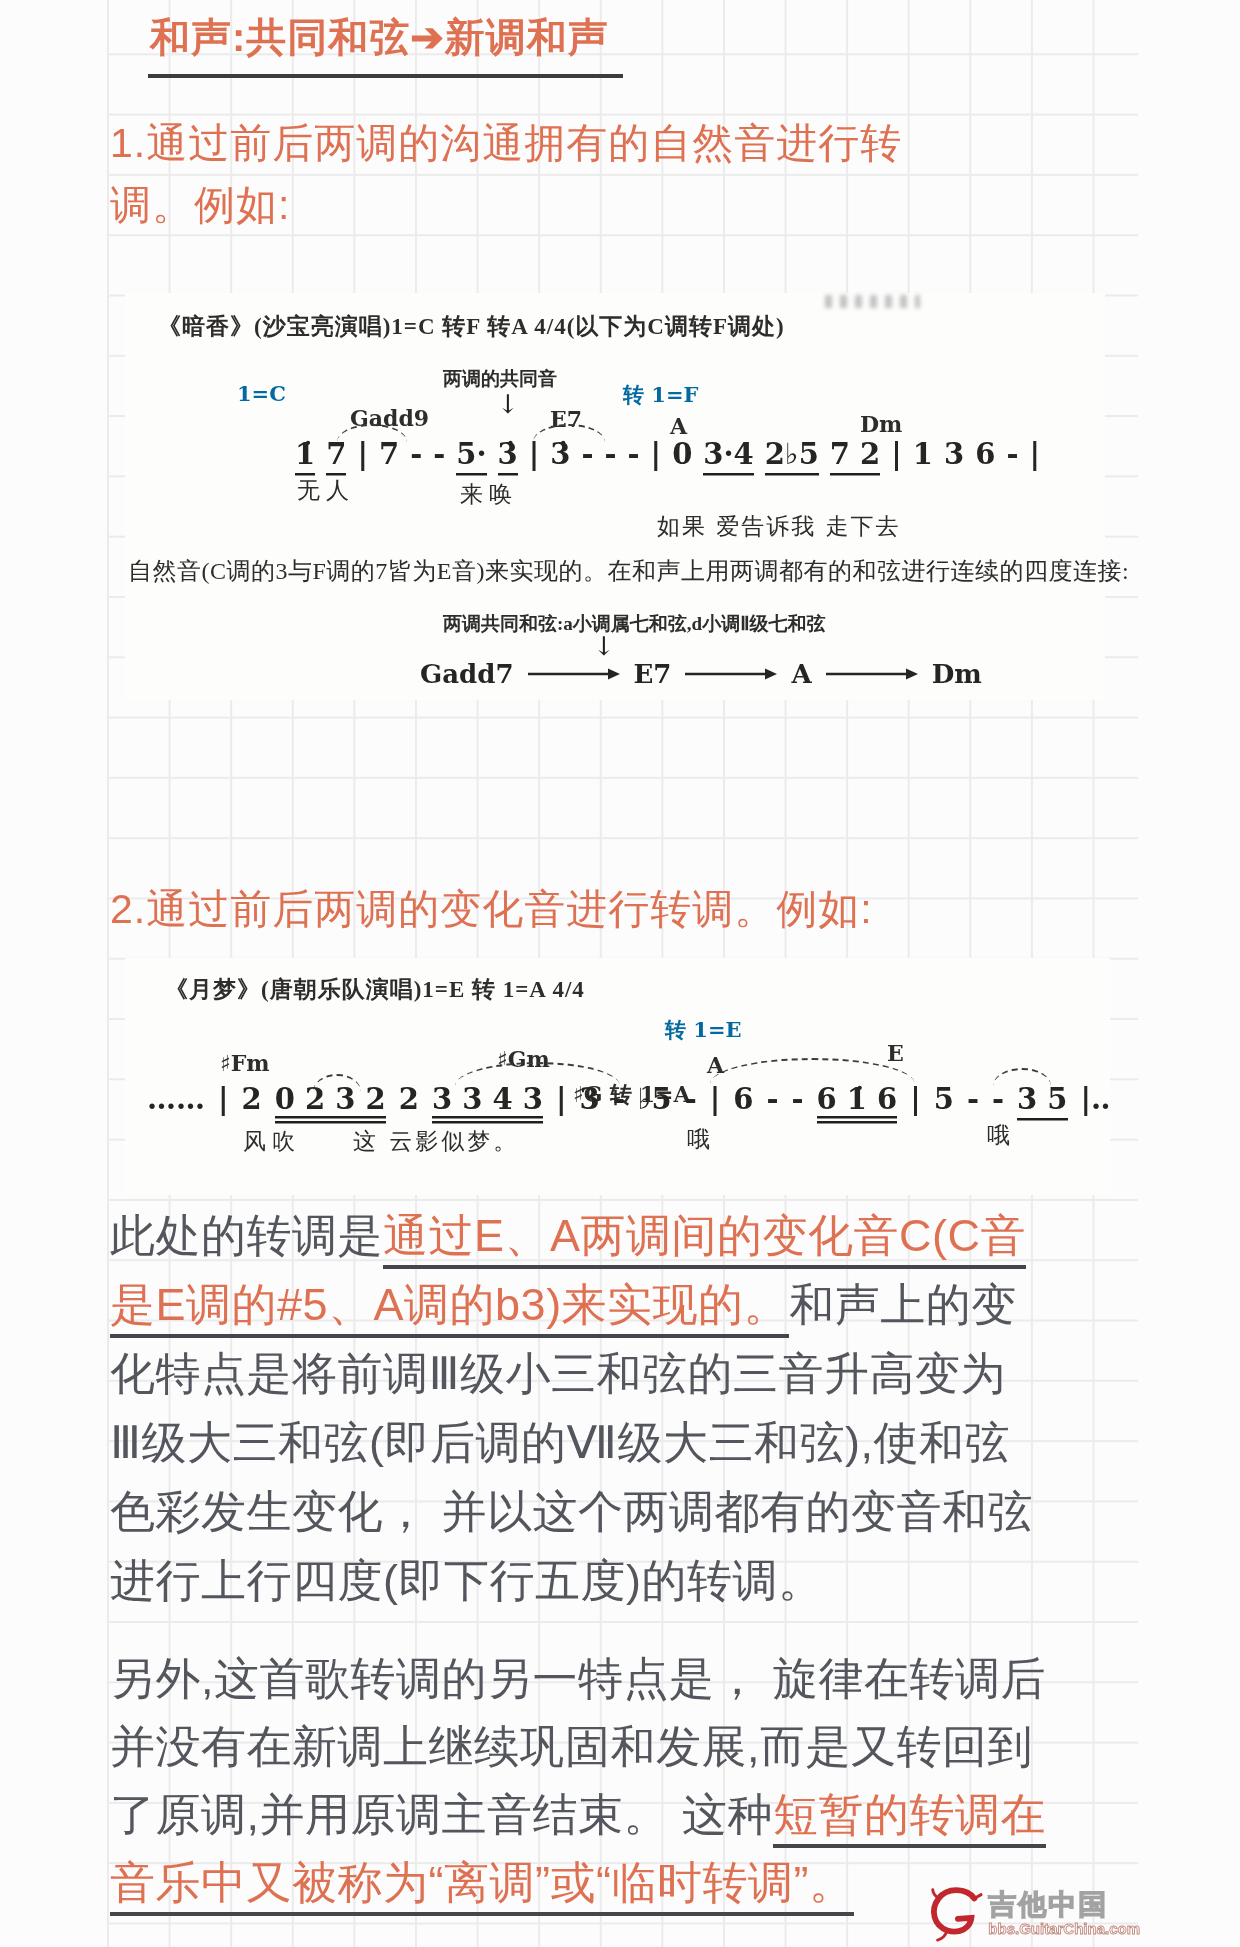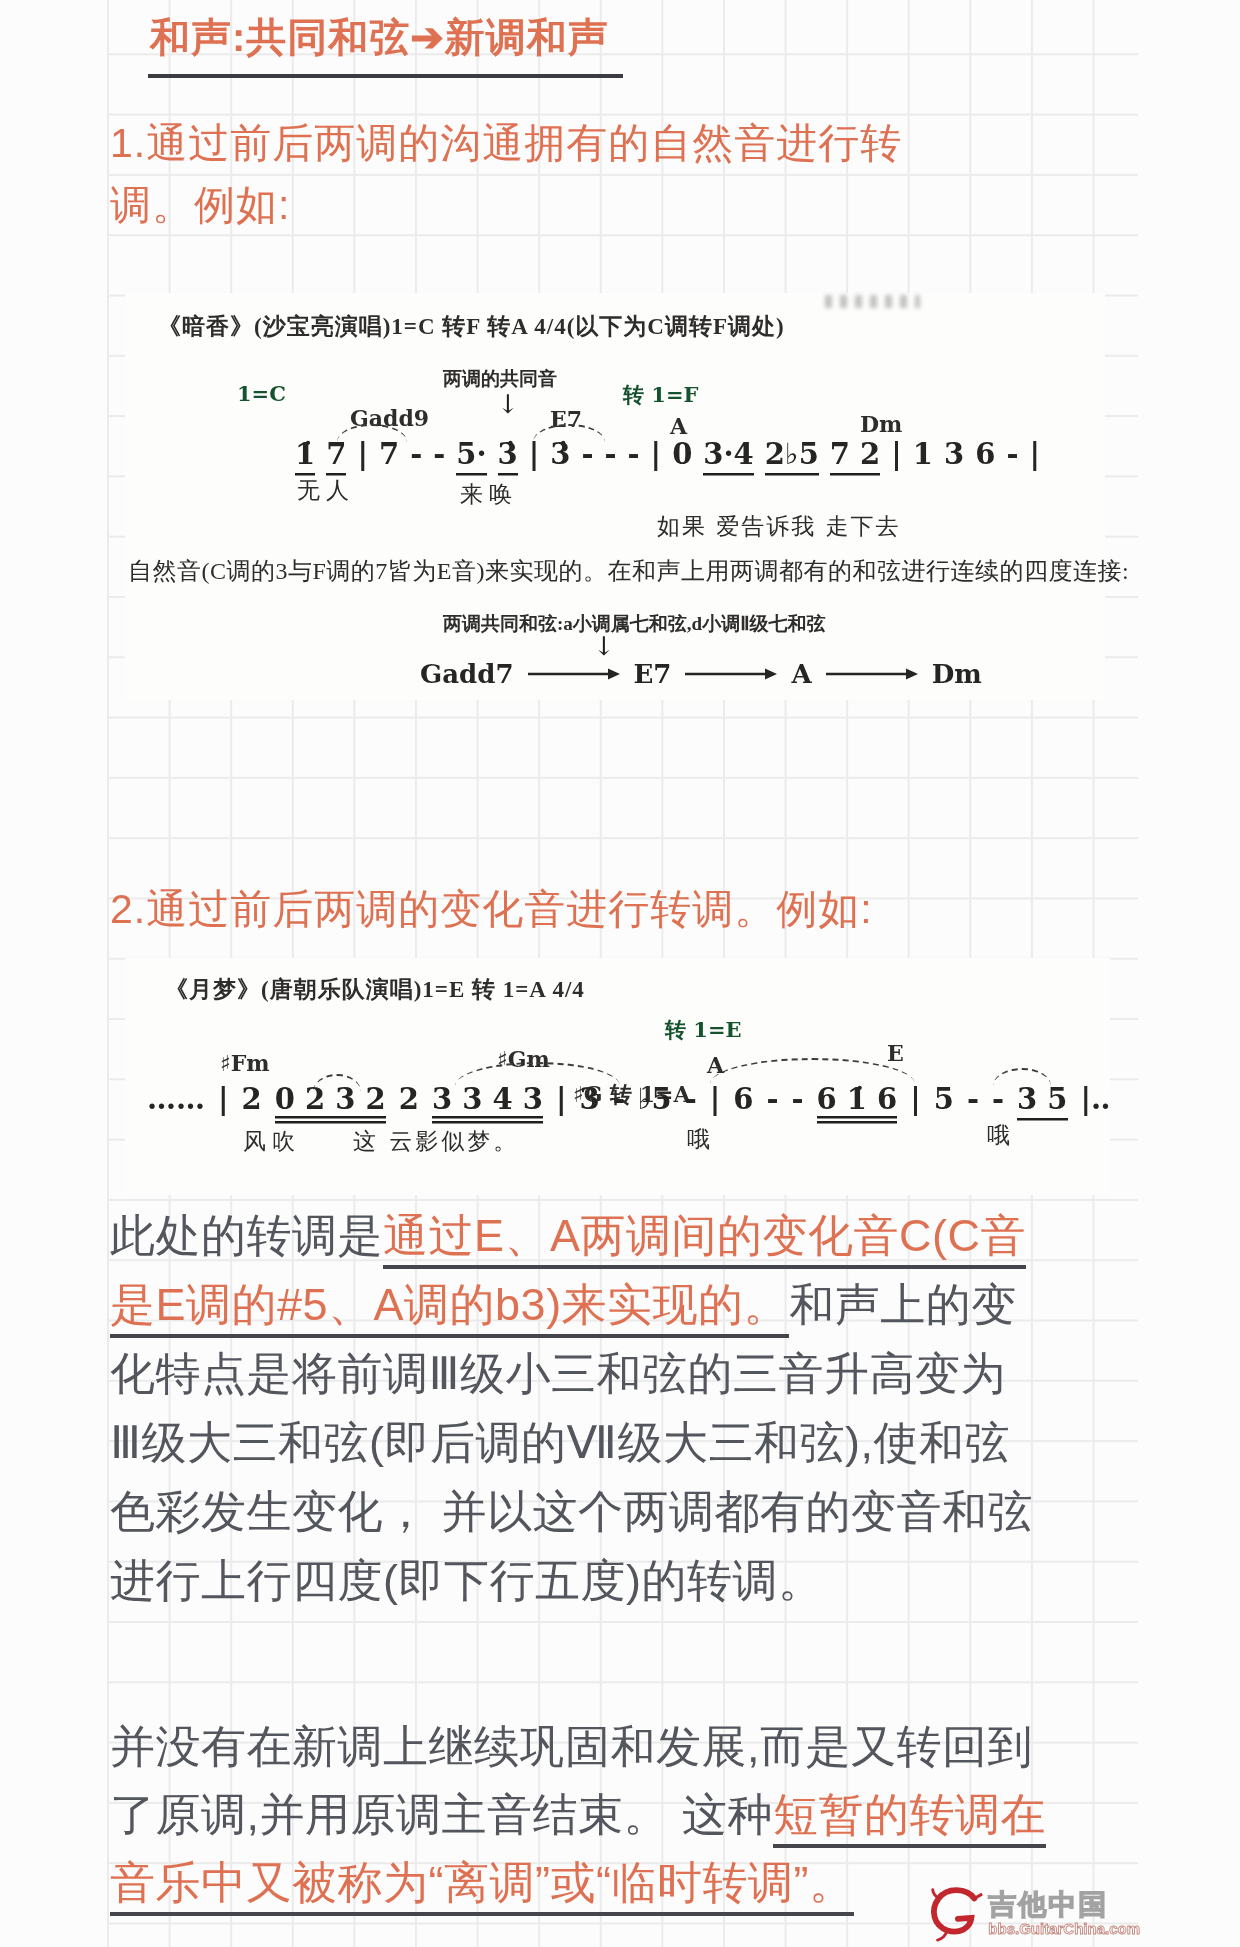--- a/index.html
+++ b/index.html
@@ -29,21 +29,21 @@
   
   .scan{position:absolute;background:#fdfdfc;}
   .scan *{white-space:nowrap;}
   .scan-text{font-family:"Liberation Serif", serif;color:#2e2d2b;
     filter:blur(0.4px);}
   .score-header{position:absolute;font-size:23px;font-weight:700;letter-spacing:1px;}
   .small-label{position:absolute;font-size:19px;font-weight:700;}
   .chord{position:absolute;font-family:"DejaVu Serif", serif;font-size:22px;
     font-weight:700;color:#2e2d2b;filter:blur(0.3px);}
   .key-label{position:absolute;font-size:21px;font-weight:700;
-    font-family:"DejaVu Serif", serif;color:#14532d;filter:blur(0.3px);}
+    font-family:"DejaVu Serif", serif;color:#0369a1;filter:blur(0.3px);}
   .notes-row{position:absolute;display:flex;align-items:flex-start;}
   .note{font-family:"DejaVu Serif", serif;font-weight:700;font-size:29px;
     color:#262523;filter:blur(0.3px);line-height:1.1;}
   .u{background-image:linear-gradient(#1f1f1f,#1f1f1f);background-repeat:no-repeat;
      background-size:100% 2.5px;background-position:0 100%;padding-bottom:5px;}
   .uu{background-image:linear-gradient(#1f1f1f,#1f1f1f),linear-gradient(#1f1f1f,#1f1f1f);
      background-repeat:no-repeat;background-size:100% 2.5px,100% 2.5px;
      background-position:0 100%,0 calc(100% - 5px);padding-bottom:8px;}
   .lyric{position:absolute;font-family:"DejaVu Serif", serif;font-size:23px;
     color:#2e2d2b;filter:blur(0.35px);letter-spacing:6px;}
@@ -216,16 +216,17 @@
       <span class="logo-brand">吉他中国</span>
       <span class="logo-url">bbs.GuitarChina.com</span>
     </div>
   </div>
 <div class="bodyline" style="top: 1213px;"><span class="dark">此处的转调是</span><span class="accent ul-dark">通过E、A两调间的变化音C(C音</span></div>
     <div class="bodyline" style="top: 1282px;"><span class="accent ul-dark">是E调的#5、A调的b3)来实现的。</span><span class="dark">和声上的变</span></div>
     <div class="bodyline" style="top: 1351px;"><span class="dark">化特点是将前调Ⅲ级小三和弦的三音升高变为</span></div>
     <div class="bodyline" style="top: 1420px;"><span class="dark">Ⅲ级大三和弦(即后调的Ⅶ级大三和弦),使和弦</span></div>
     <div class="bodyline" style="top: 1489px;"><span class="dark">色彩发生变化， 并以这个两调都有的变音和弦</span></div>
     <div class="bodyline" style="top: 1558px;"><span class="dark">进行上行四度(即下行五度)的转调。</span></div>
+    <div class="bodyline" style="top: 1656px;"><span class="dark">另外,这首歌转调的另一特点是， 旋律在转调后</span></div>
     <div class="bodyline" style="top: 1724px;"><span class="dark">并没有在新调上继续巩固和发展,而是又转回到</span></div>
     <div class="bodyline" style="top: 1792px;"><span class="dark">了原调,并用原调主音结束。 这种</span><span class="accent ul-dark">短暂的转调在</span></div>
     <div class="bodyline" style="top: 1860px;"><span class="accent ul-dark">音乐中又被称为“离调”或“临时转调”。</span></div>
   </div>
 
 </body></html>

